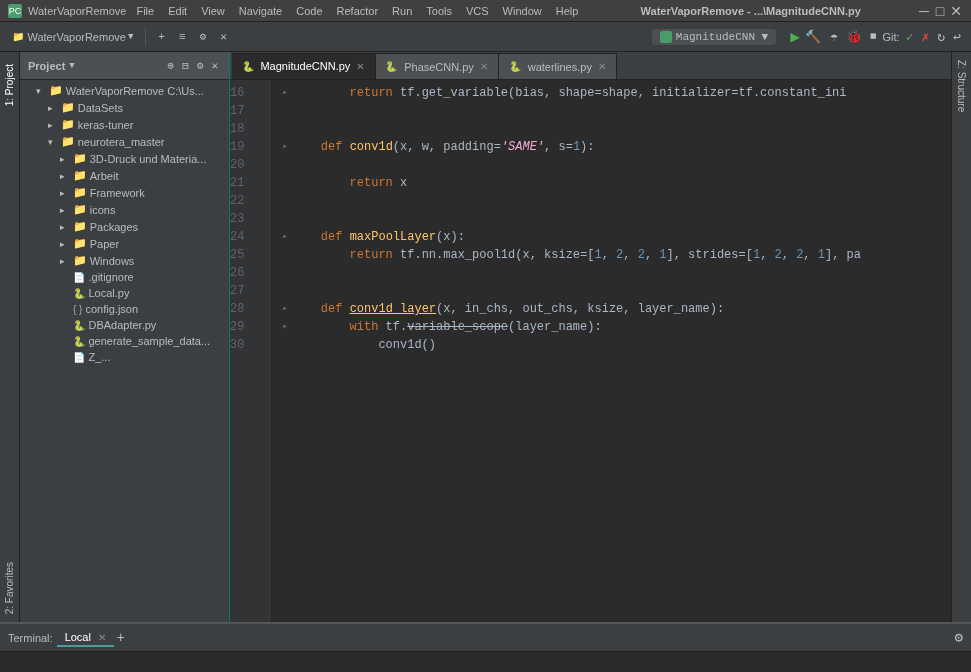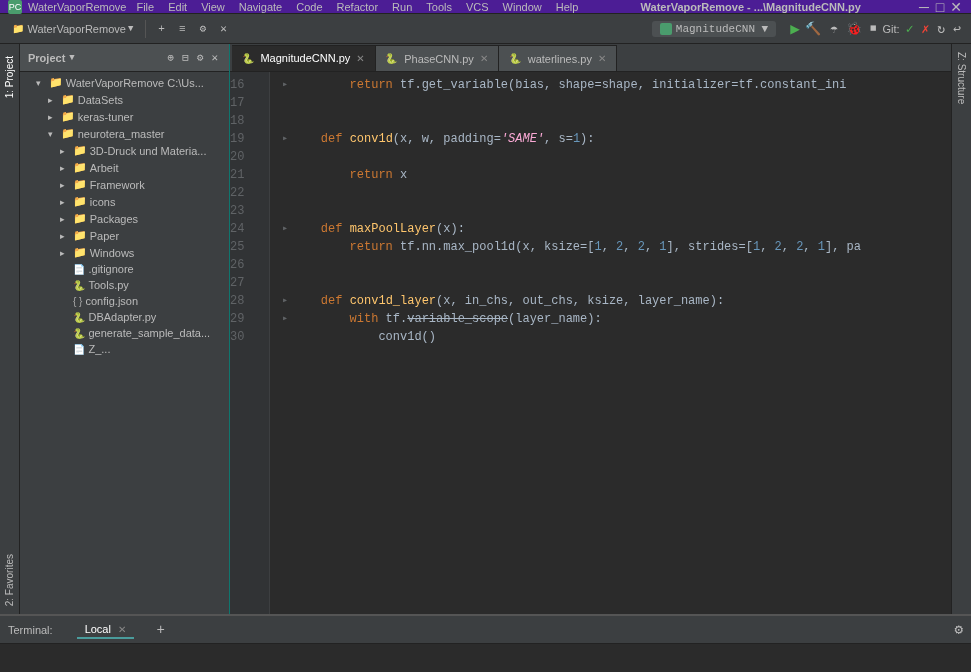--- a/index.html
+++ b/index.html
@@ -1,20 +1,20 @@
 <!DOCTYPE html>
 <html><head>
   <meta charset="utf-8">
   <style>
     * { margin: 0; padding: 0; box-sizing: border-box; }
     body { width: 971px; height: 672px; font-family: 'Consolas', 'Courier New', monospace; background: #2b2b2b; overflow: hidden; font-size: 12px; }
 
     
     .title-bar {
-      height: 14px; background: #4c1d95; display: flex; align-items: center;
+      height: 22px; background: #404040; display: flex; align-items: center;
       padding: 0 8px; color: #bbb; font-size: 11px; font-family: Arial, sans-serif;
       border-bottom: 1px solid #222;
     }
     .title-bar-left { display: flex; align-items: center; gap: 6px; }
     .title-bar-icon { width: 14px; height: 14px; background: #4a9c6d; border-radius: 2px; display: flex; align-items: center; justify-content: center; font-size: 9px; color: white; }
     .title-bar-menus { display: flex; gap: 2px; margin-left: 4px; }
     .menu-item { padding: 8px 6px; height: 22px; display: flex; align-items: center; font-size: 11px; color: #bbb; cursor: pointer; }
     .title-center { flex: 1; text-align: center; font-size: 11px; color: #bbb; font-weight: bold; }
     .win-btn { width: 14px; height: 14px; display: flex; align-items: center; justify-content: center; cursor: pointer; font-size: 14px; color: #bbb; }
 
@@ -99,21 +99,21 @@
     
     .side-tabs-right {
       width: 20px; background: #3c3f41; display: flex; flex-direction: column;
       align-items: center; border-left: 1px solid #222;
     }
 
     
     .bottom-panel { height: 220px; border-top: 2px solid #555; display: flex; flex-direction: column; background: #2b2b2b; }
     .bottom-tab-bar {
       height: 28px; background: #3c3f41; display: flex; align-items: center;
-      padding: 0 8px; gap: 20px; border-bottom: 1px solid #222;
+      padding: 0 8px; gap: 0; border-bottom: 1px solid #222;
     }
     .bottom-tab { padding: 2px 8px; font-size: 11px; font-family: Arial, sans-serif; color: #bbb; cursor: pointer; }
     .bottom-tab.active { color: #fff; border-bottom: 2px solid #4a9c9c; }
     .bottom-tab-close { font-size: 10px; color: #888; margin-left: 4px; cursor: pointer; }
     .bottom-add-btn { color: #bbb; font-size: 14px; cursor: pointer; margin-left: 2px; }
     .bottom-settings { margin-left: auto; color: #bbb; font-size: 14px; cursor: pointer; }
 
     .terminal-content {
       flex: 1; padding: 6px 12px; background: #2b2b2b; overflow-y: auto; color: #a9b7c6;
       font-family: 'Consolas', 'Courier New', monospace; font-size: 12px; line-height: 18px;
@@ -264,21 +264,21 @@
         <span>Windows</span>
       </div>
       <div class="tree-item tree-indent-3">
         <span class="tree-arrow"> </span>
         <span class="file-icon">📄</span>
         <span>.gitignore</span>
       </div>
       <div class="tree-item tree-indent-3">
         <span class="tree-arrow"> </span>
         <span class="file-icon py-icon">🐍</span>
-        <span>Tools.py</span>
+        <span>Local.py</span>
       </div>
       <div class="tree-item tree-indent-3">
         <span class="tree-arrow"> </span>
         <span class="file-icon json-icon">{ }</span>
         <span>config.json</span>
       </div>
       <div class="tree-item tree-indent-3">
         <span class="tree-arrow"> </span>
         <span class="file-icon py-icon">🐍</span>
         <span>DBAdapter.py</span>
@@ -382,21 +382,21 @@
         <div class="code-line">
           <span class="fold-indicator"> </span>
         </div>
 
         <div class="code-line">
           <span class="fold-indicator"> </span>
         </div>
 
         <div class="code-line">
           <span class="fold-indicator">▸</span>
-          <span>    <span style="color:#cc7832;">def</span> <span style="color:#ffc66d;">conv1d_layer</span>(x, in_chs, out_chs, ksize, layer_name):</span>
+          <span>    <span style="color:#cc7832;">def</span> <span style="color:#ffc66d;text-decoration:underline;">conv1d_layer</span>(x, in_chs, out_chs, ksize, layer_name):</span>
         </div>
 
         <div class="code-line">
           <span class="fold-indicator">▸</span>
           <span>        <span style="color:#cc7832;">with</span> tf.<span style="text-decoration:line-through;color:#a9b7c6;">variable_scope</span>(layer_name):</span>
         </div>
 
         <div class="code-line">
           <span class="fold-indicator"> </span>
           <span>            conv1d()</span>

